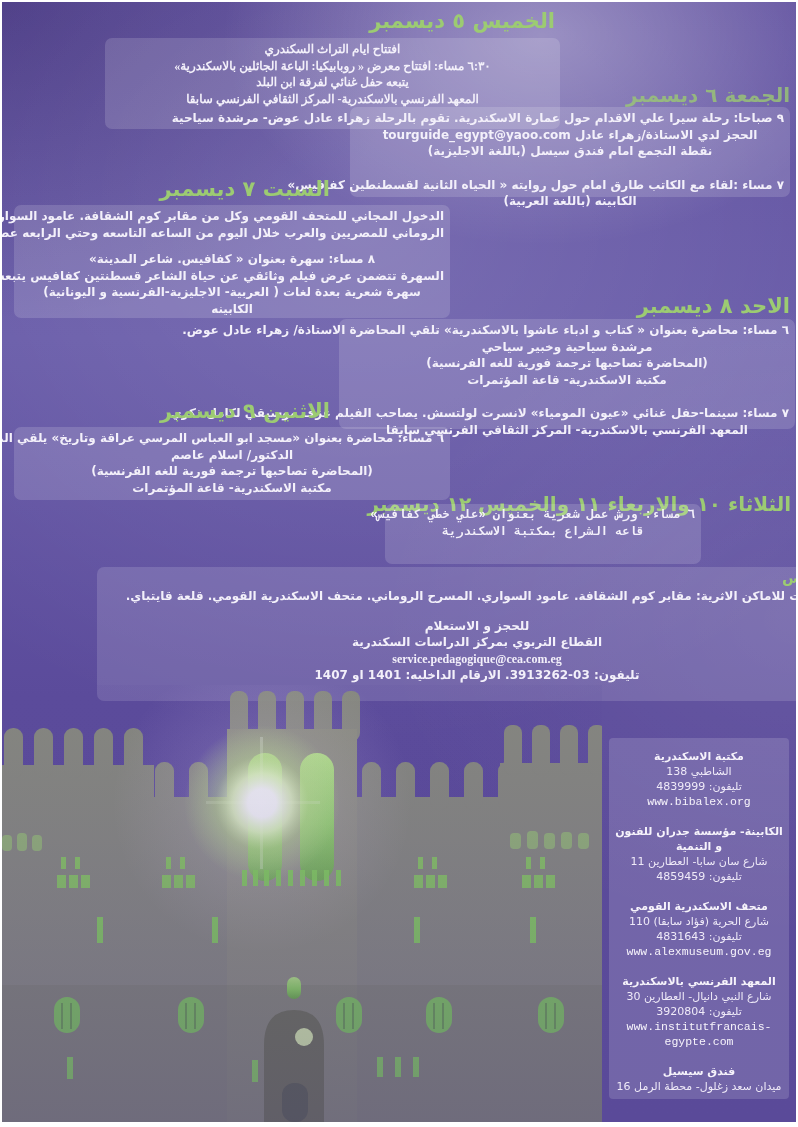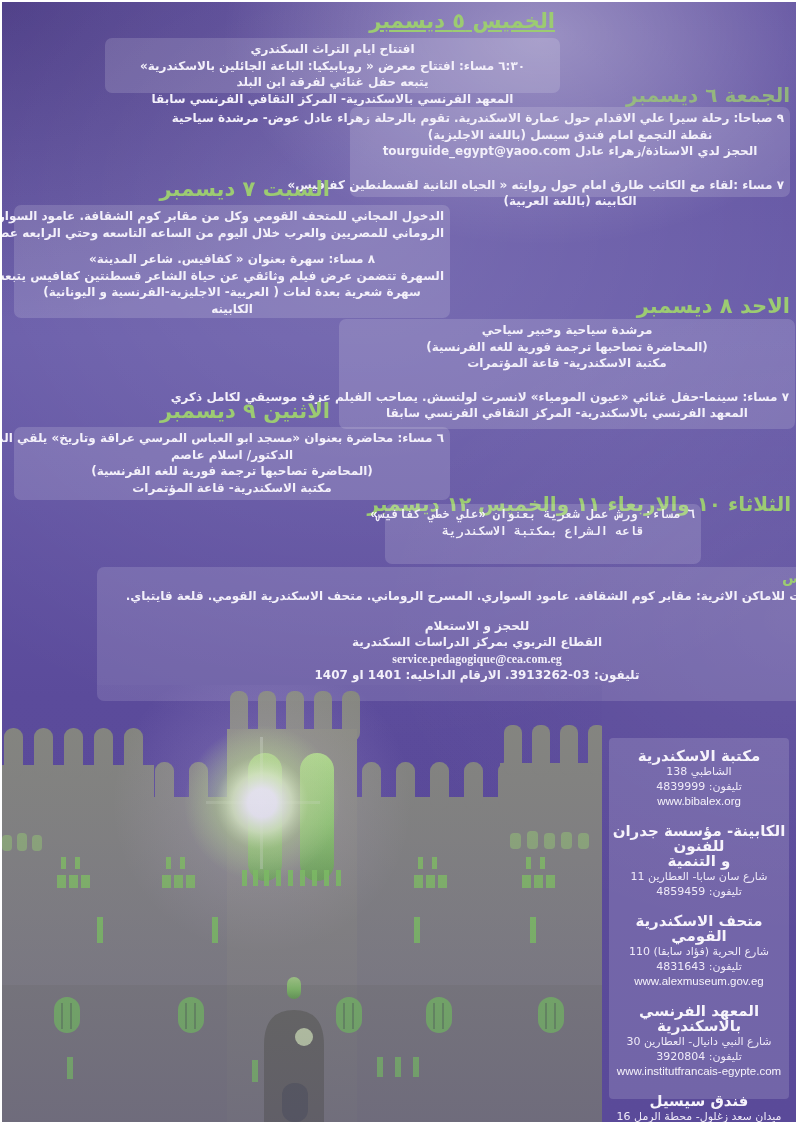--- a/index.html
+++ b/index.html
@@ -9,83 +9,84 @@
     font-family:"DejaVu Sans",sans-serif;
     background-color:#5b4b9b;
     background-image:
       radial-gradient(ellipse 320px 210px at 68% 3%, rgba(255,255,255,0.33), rgba(255,255,255,0) 100%),
       radial-gradient(ellipse 620px 520px at 45% 20%, rgba(255,255,255,0.12), rgba(255,255,255,0) 100%),
       radial-gradient(ellipse 420px 320px at 0% 0%, rgba(25,10,70,0.28), rgba(25,10,70,0) 100%),
       radial-gradient(ellipse 420px 320px at 100% 55%, rgba(255,255,255,0.07), rgba(255,255,255,0) 100%),
       linear-gradient(180deg,#5e4e9e 0%,#675aa8 30%,#5b4b9b 62%,#5a4a99 100%);
   }
   .day-heading{position:absolute;margin:0;font-weight:bold;color:#9ccb72;font-size:21px;white-space:nowrap;}
-  .h-thu{top:7px;right:241px;text-decoration:underline;}
+  .h-thu{top:7px;right:241px;}
   .h-fri{top:81px;right:6px;font-size:20px;opacity:.78;}
   .h-sat{top:175px;right:466px;}
   .h-sun{top:292px;right:6px;margin-left:12px;}
   .h-mon{top:397px;right:466px;}
   .h-tue{top:490px;right:5px;font-size:20px;}
   .day-box{position:absolute;background:rgba(255,255,255,0.15);border-radius:7px;padding:3px 6px;box-sizing:border-box;}
-  .b-thu{left:103px;top:36px;width:455px;height:55px;}
+  .b-thu{left:103px;top:36px;width:455px;height:91px;font-family:Liberation Serif, serif;}
   .b-fri{left:348px;top:105px;width:440px;height:90px;}
   .b-sat{left:12px;top:203px;width:436px;height:113px;}
   .b-sun{left:337px;top:317px;width:456px;height:110px;}
   .b-mon{left:12px;top:425px;width:436px;height:73px;}
   .b-tue{left:383px;top:502px;width:316px;height:60px;font-family:Liberation Mono, monospace;}
   .ln{margin:0;font-size:12px;font-weight:bold;color:#f3f0fa;line-height:16.5px;text-align:center;white-space:nowrap;}
   .ln.long{text-align:right;}
   .ln.gap{margin-top:10px;}
   .ln.gap-sm{margin-top:17px;}
   .schools-box{position:absolute;left:95px;top:565px;width:760px;height:134px;background:rgba(255,255,255,0.14);border-radius:7px;padding:2px 0;box-sizing:border-box;}
   .schools-heading{margin:0;padding:0 10px 0 0;text-align:right;color:#9ccb72;font-size:15px;font-weight:bold;line-height:19px;}
   .s-book{margin-top:13px;}
   .latin{font-family:"Liberation Serif",serif;direction:ltr;}
   .contacts{position:absolute;left:607px;top:736px;width:180px;height:361px;background:rgba(255,255,255,0.15);border-radius:4px;padding-top:11px;box-sizing:border-box;}
   .contact{margin-bottom:15px;}
-  .c-title{margin:0;font-size:15px;font-weight:bold;color:#f6f3fb;text-align:center;line-height:15px;}
+  .c-title{margin:0;font-size:11px;font-weight:bold;color:#f6f3fb;text-align:center;line-height:15px;}
   .c-line{margin:0;font-size:11px;font-weight:normal;color:#efeaf8;text-align:center;line-height:15px;}
-  .c-url{margin:0;font-family:Liberation Sans, sans-serif;font-size:11.5px;color:#f6f3fb;text-align:center;line-height:15px;direction:ltr;}
+  .c-url{margin:0;font-family:Liberation Mono, monospace;font-size:11.5px;color:#f6f3fb;text-align:center;line-height:15px;direction:ltr;}
   .castle{position:absolute;left:0;bottom:0;width:600px;height:437px;}
 </style>
 </head>
 <body>
 
 <div class="frame">
 <div class="page">
 
   <h2 class="day-heading h-thu">الخميس ٥ ديسمبر</h2>
   <div class="day-box b-thu">
     <p class="ln">افتتاح ايام التراث السكندري</p>
     <p class="ln">٦:٣٠ مساء: افتتاح معرض « روبابيكيا: الباعة الجائلين بالاسكندرية»</p>
     <p class="ln">يتبعه حفل غنائي لفرقة ابن البلد</p>
     <p class="ln">المعهد الفرنسي بالاسكندرية- المركز الثقافي الفرنسي سابقا</p>
   </div>
 
   <h2 class="day-heading h-fri">الجمعة ٦ ديسمبر</h2>
   <div class="day-box b-fri">
     <p class="ln long">٩ صباحا: رحلة سيرا علي الاقدام حول عمارة الاسكندرية. تقوم بالرحلة زهراء عادل عوض- مرشدة سياحية</p>
+    <p class="ln">الحجز لدي الاستاذة/زهراء عادل tourguide_egypt@yaoo.com</p>
     <p class="ln">نقطة التجمع امام فندق سيسل (باللغة الاجليزية)</p>
-    <p class="ln">الحجز لدي الاستاذة/زهراء عادل tourguide_egypt@yaoo.com</p>
     <p class="ln gap-sm">٧ مساء :لقاء مع الكاتب طارق امام حول روايته « الحياه الثانية لقسطنطين كفافيس»</p>
     <p class="ln">الكابينه (باللغة العربية)</p>
   </div>
 
   <h2 class="day-heading h-sat">السبت ٧ ديسمبر</h2>
   <div class="day-box b-sat">
     <p class="ln">الدخول المجاني للمتحف القومي وكل من مقابر كوم الشقافة. عامود السواري و المسرح</p>
     <p class="ln">الروماني للمصريين والعرب خلال اليوم من الساعه التاسعه وحتي الرابعه عصرا</p>
     <p class="ln gap">٨ مساء: سهرة بعنوان « كفافيس. شاعر المدينة»</p>
     <p class="ln">السهرة تتضمن عرض فيلم وثائقي عن حياة الشاعر قسطنتين كفافيس يتبعه</p>
     <p class="ln">سهرة شعرية بعدة لغات ( العربية- الاجليزية-الفرنسية و اليونانية)</p>
     <p class="ln">الكابينه</p>
   </div>
 
   <h2 class="day-heading h-sun">الاحد ٨ ديسمبر</h2>
   <div class="day-box b-sun">
+    <p class="ln long">٦ مساء: محاضرة بعنوان « كتاب و ادباء عاشوا بالاسكندرية» تلقي المحاضرة الاستاذة/ زهراء عادل عوض.</p>
     <p class="ln">مرشدة سياحية وخبير سياحي</p>
     <p class="ln">(المحاضرة تصاحبها ترجمة فورية للغه الفرنسية)</p>
     <p class="ln">مكتبة الاسكندرية- قاعة المؤتمرات</p>
     <p class="ln long gap-sm">٧ مساء: سينما-حفل غنائي «عيون المومياء» لانسرت لولتسش. يصاحب الفيلم عزف موسيقي لكامل ذكري</p>
     <p class="ln">المعهد الفرنسي بالاسكندرية- المركز الثقافي الفرنسي سابقا</p>
   </div>
 
   <h2 class="day-heading h-mon">الاثنين ٩ ديسمبر</h2>
   <div class="day-box b-mon">
     <p class="ln">٦ مساء: محاضرة بعنوان «مسجد ابو العباس المرسي عراقة وتاريخ» يلقي المحاضرة</p>

